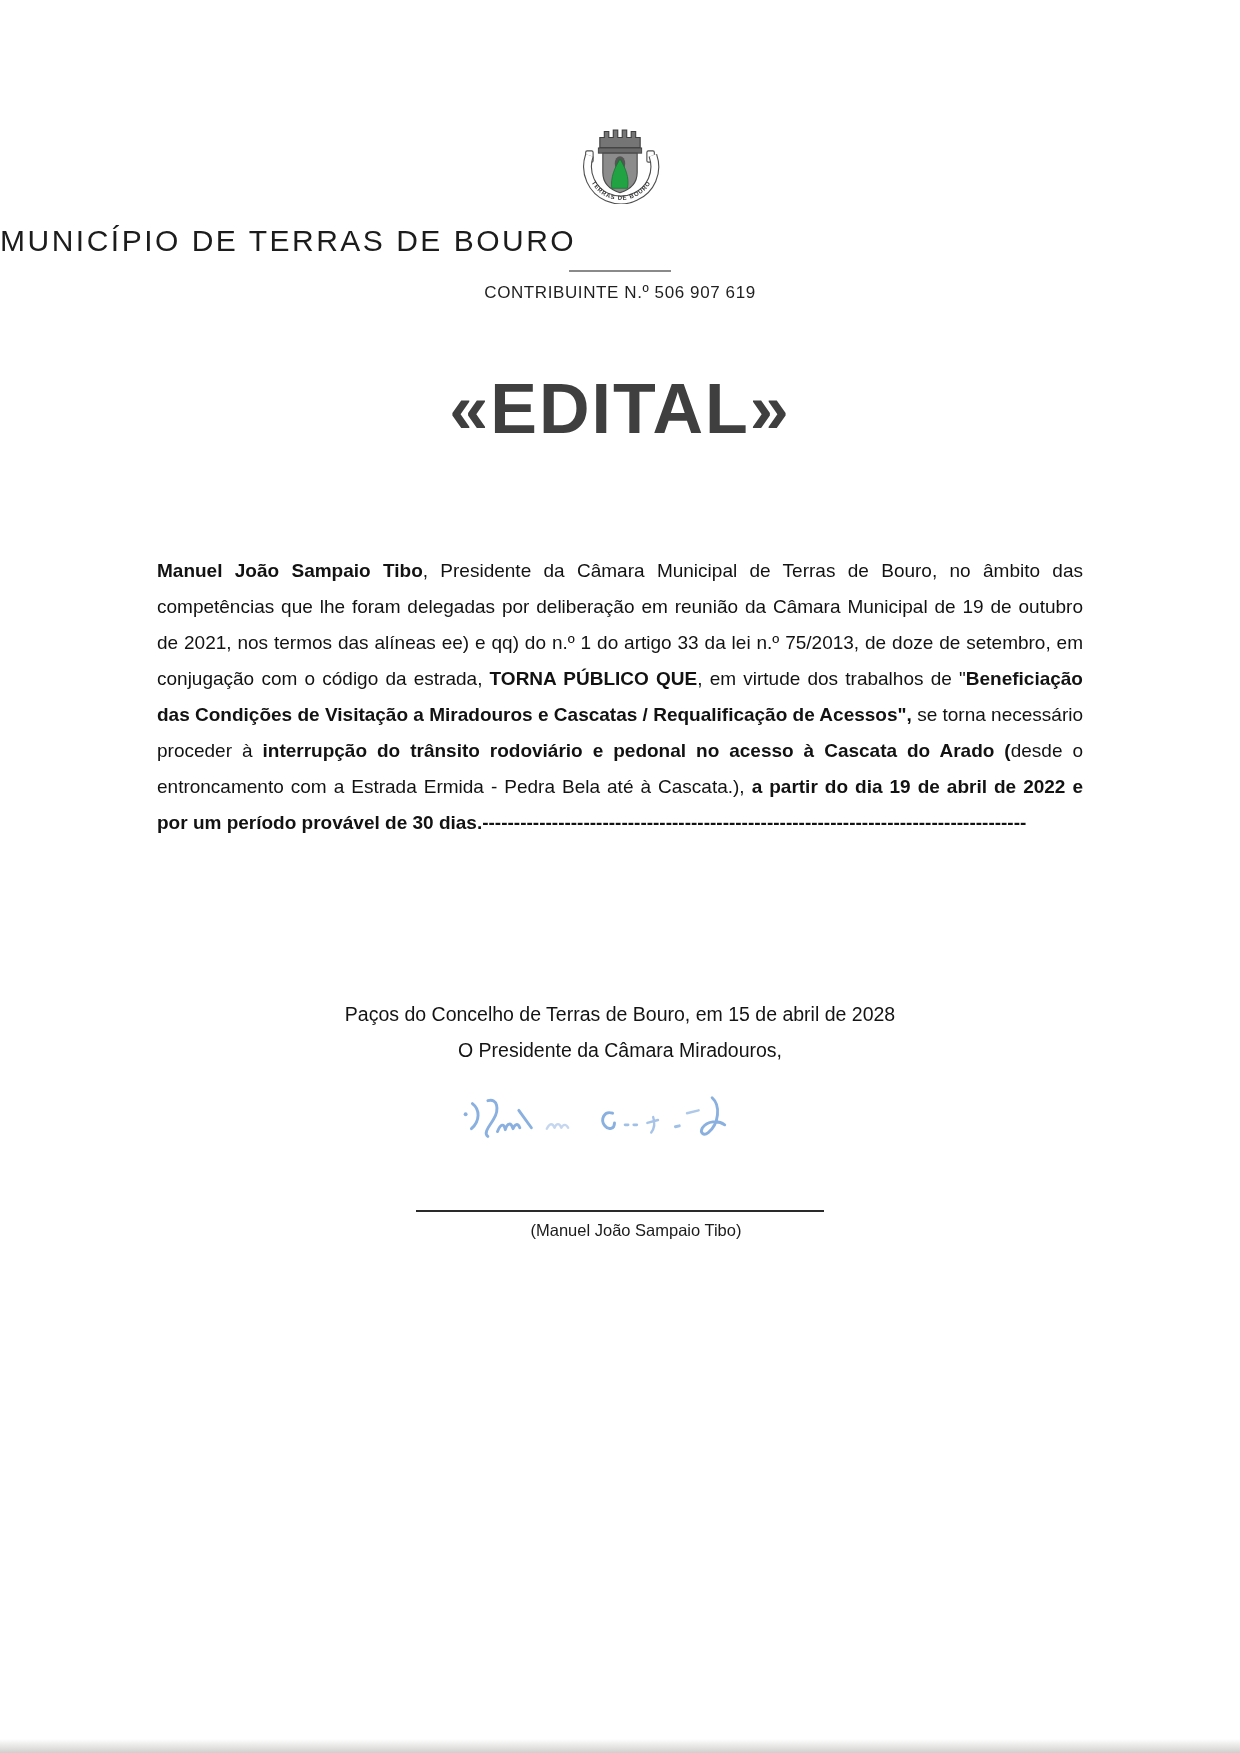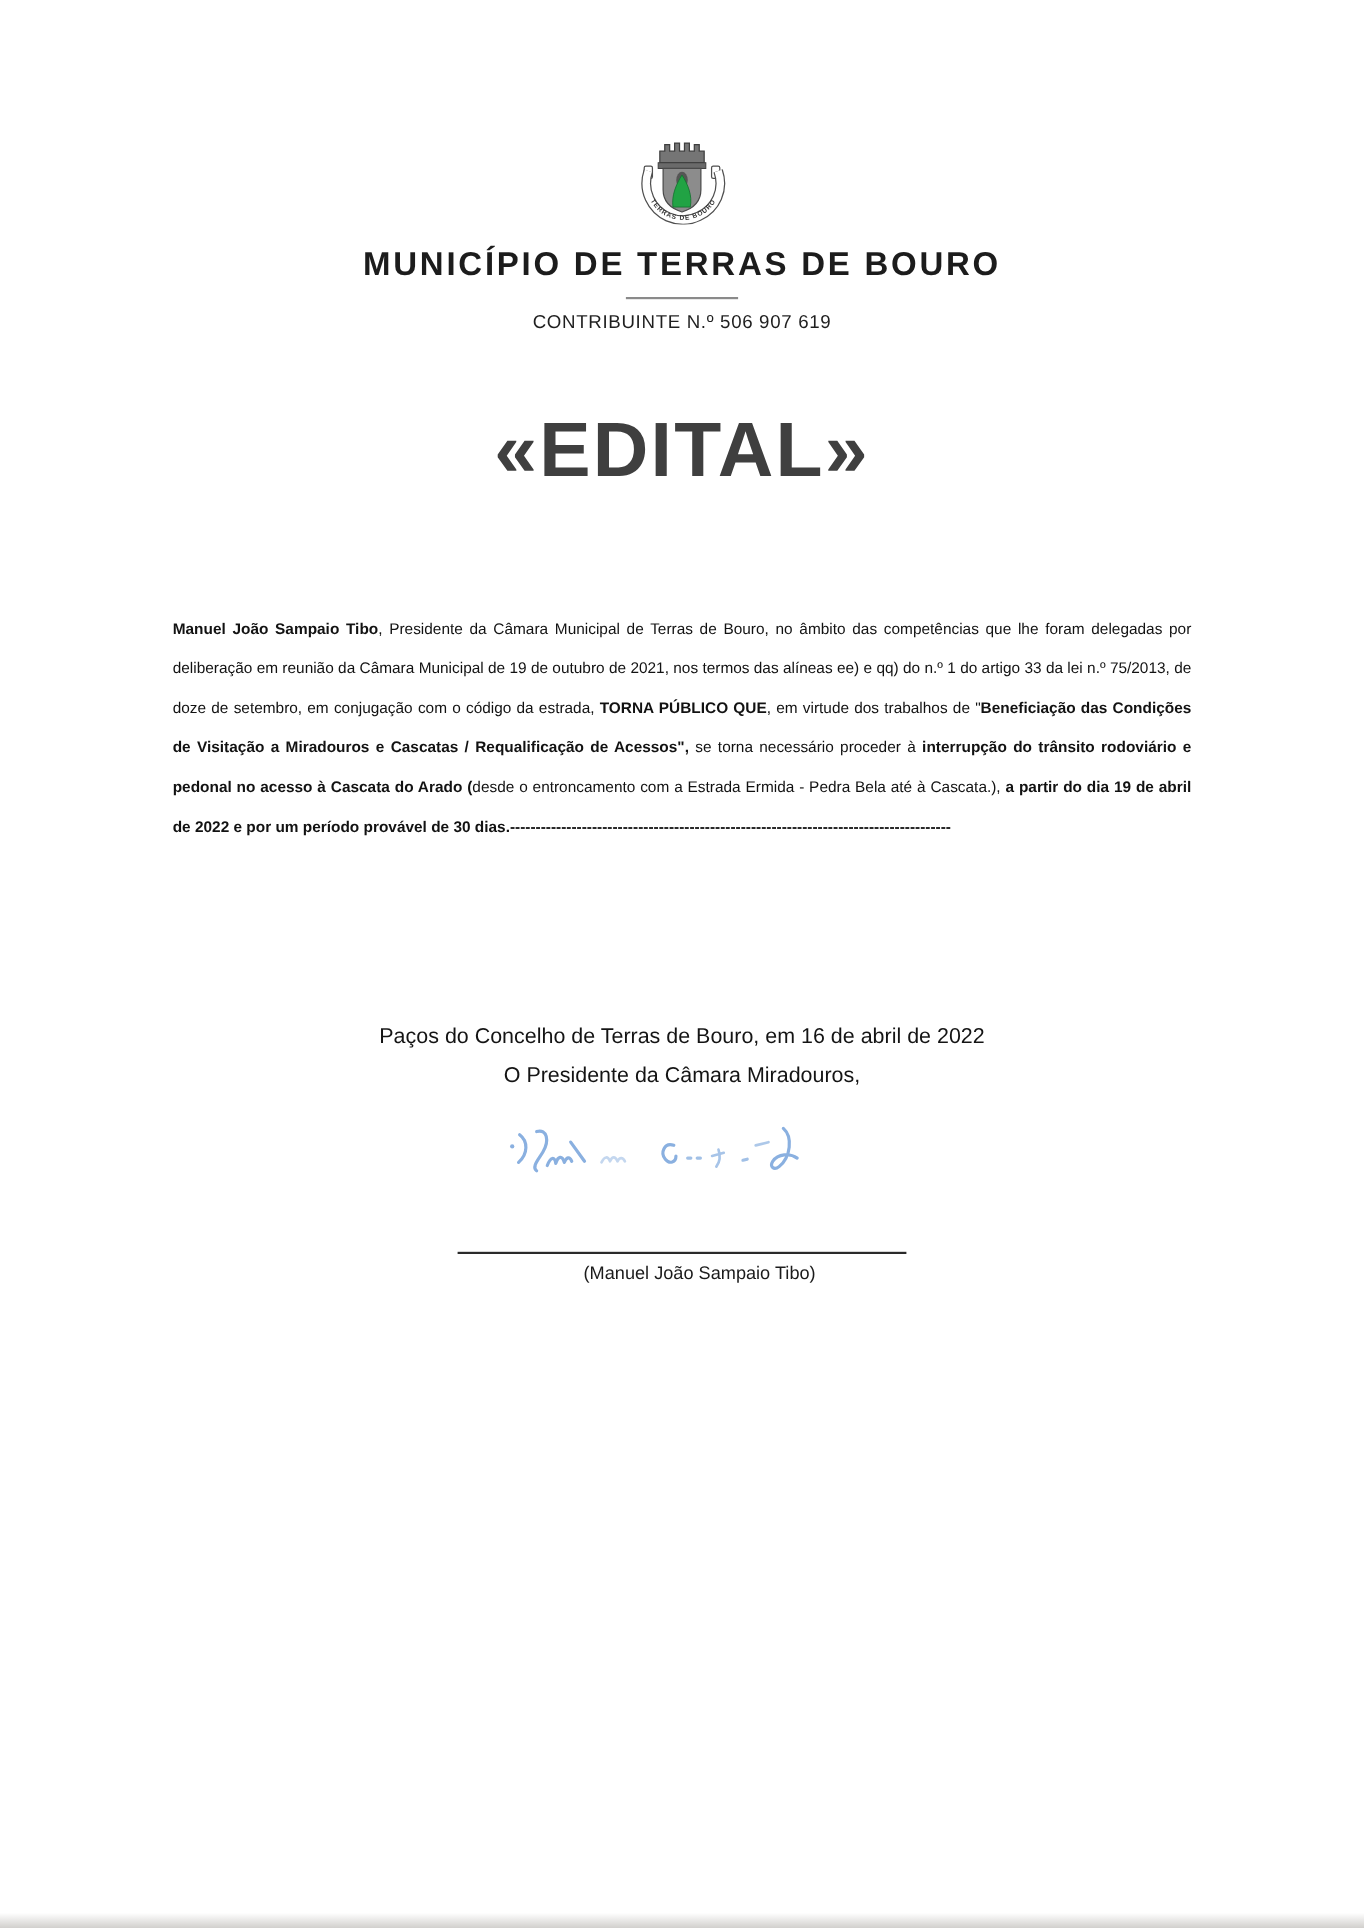--- a/index.html
+++ b/index.html
@@ -9,22 +9,22 @@
     margin:0 auto;
     background:#ffffff;
     font-family:"Liberation Sans", sans-serif;
     color:#141414;
     overflow:hidden;
   }
   
   .crest{display:block;margin:118px auto 0;}
   .muni-name{
     margin:20px 0 0;
-    text-align:center;
-    font-size:30px;font-weight:bold;
+    text-align:left;
+    font-size:30px;font-weight:normal;
     letter-spacing:2.5px;
     color:#1c1c1c;
   }
   .header-rule{
     width:102px;height:2px;background:#8a8a8a;
     margin:12px auto 0;
   }
   .taxpayer{
     margin-top:11px;text-align:center;
     font-size:17px;letter-spacing:.6px;color:#1f1f1f;
@@ -33,21 +33,21 @@
   .doc-title{
     margin-top:66px;
     text-align:center;
     font-size:70px;font-weight:bold;
     letter-spacing:2px;
     color:#3f3f3f;
   }
   
   .body-text{
     margin:104px 157px 0;
-    font-size:14px;
+    font-size:19px;
     line-height:36px;
     text-align:justify;
     color:#121212;
   }
   .body-text p{margin:0;}
   .body-text p + p{margin-top:25px;}
   .b{font-weight:bold;}
   .dashes{letter-spacing:0;}
   .weblink{
     color:#2e96d8;
@@ -103,21 +103,21 @@
 
   <div class="doc-title">«EDITAL»</div>
 
   <main class="body-text">
     <p><span class="b">Manuel João Sampaio Tibo</span><span>, Presidente da Câmara Municipal de Terras de Bouro, no âmbito das competências que lhe foram delegadas por deliberação em reunião da Câmara Municipal de 19 de outubro de 2021, nos termos das alíneas ee) e qq) do n.º 1 do artigo 33 da lei n.º 75/2013, de doze de setembro, em conjugação com o código da estrada, </span><span class="b">TORNA PÚBLICO QUE</span><span>, em virtude dos trabalhos de "</span><span class="b">Beneficiação das Condições de Visitação a Miradouros e Cascatas / Requalificação de Acessos",</span><span> se torna necessário proceder à </span><span class="b">interrupção do trânsito rodoviário e pedonal no acesso à Cascata do Arado (</span><span>desde o entroncamento com a Estrada Ermida - Pedra Bela até à Cascata.), </span><span class="b">a partir do dia 19 de abril de 2022 e por um período provável de 30 dias.</span><span class="b dashes">--------------------------------------------------------------------------------------</span></p>
 
 
   </main>
 
   <div class="closing">
-    <div class="place-date">Paços do Concelho de Terras de Bouro, em 16 de abril de 2022</div>
+    <div class="place-date">Paços do Concelho de Terras de Bouro, em 15 de abril de 2028</div>
     <div class="signer-title">O Presidente da Câmara Miradouros,</div>
 
     <svg class="signature-svg" width="290" height="64" viewBox="0 0 300 64" aria-hidden="true">
       <g fill="none" stroke="#8ab0e0" stroke-width="3" stroke-linecap="round" stroke-linejoin="round">
         <circle cx="11" cy="26" r="2" fill="#8ab0e0" stroke="none"></circle>
         <path d="M18,15 C26,21 26,33 17,41"></path>
         <path d="M34,12 C44,9 46,21 40,31 C36,38 29,45 34,49"></path>
         <path d="M44,44 c3,-8 7,-9 8,-2 c2,-7 6,-8 8,-1 c2,-5 5,-6 7,-1"></path>
         <path d="M66,22 l13,18"></path>
         <path d="M95,41 c3,-6 6,-6 8,-1 c2,-5 5,-5 7,0 c2,-4 5,-4 7,0" opacity="0.5" stroke-width="2.5"></path>

